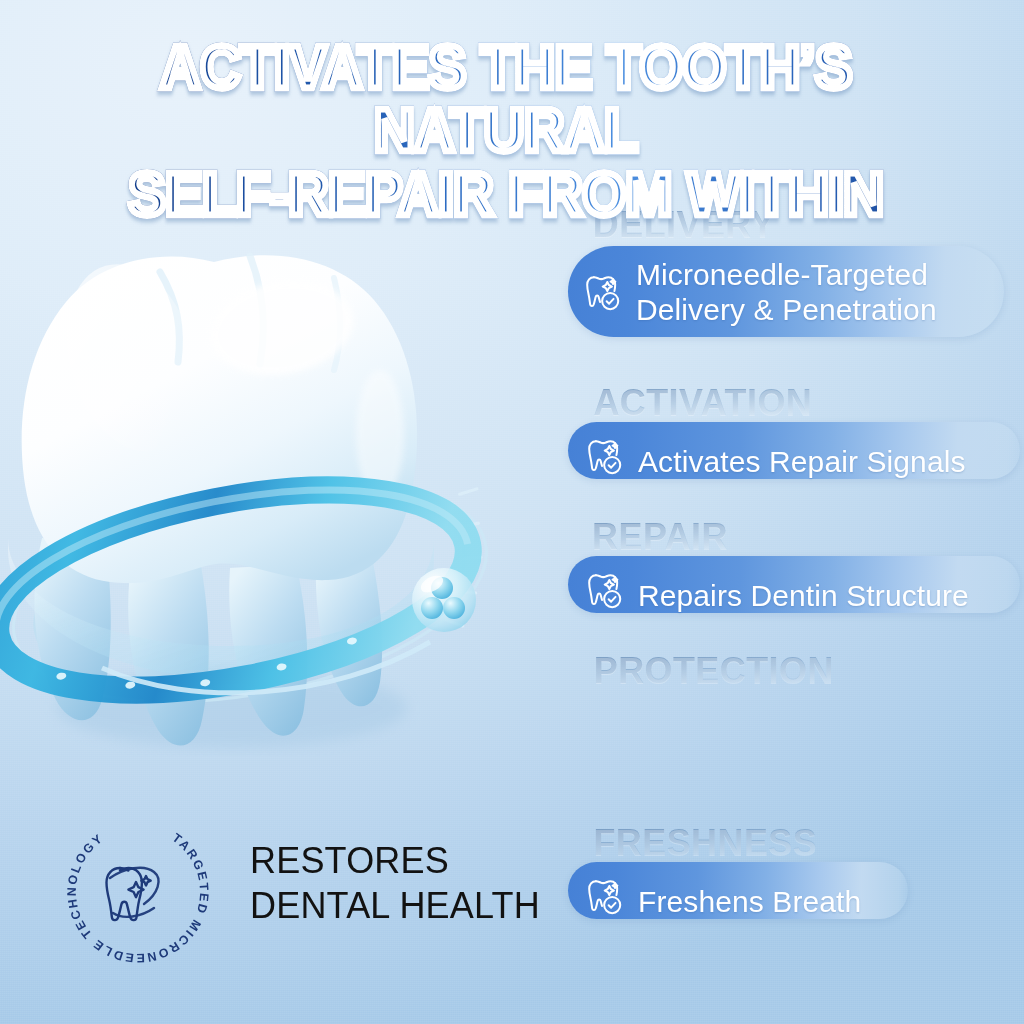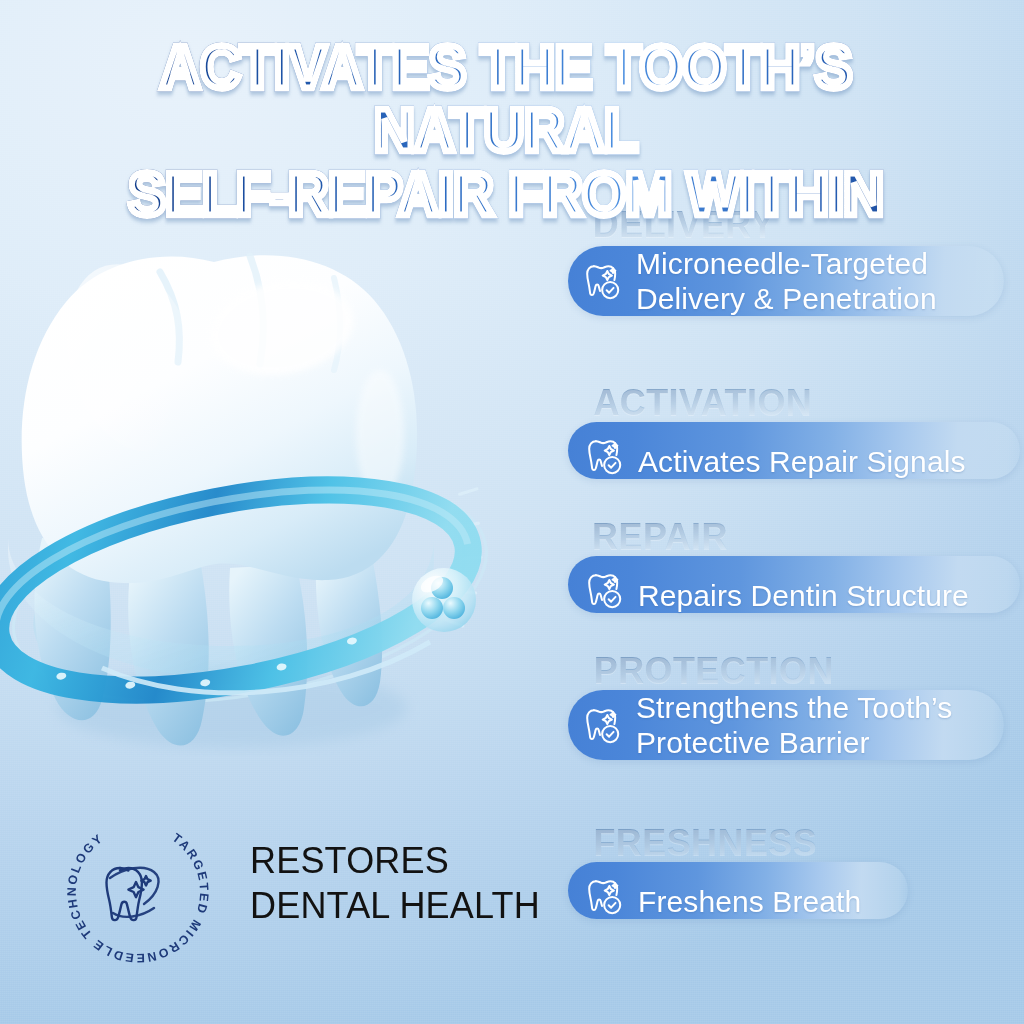--- a/index.html
+++ b/index.html
@@ -69,21 +69,21 @@
     box-sizing:border-box;
   }
   .pill .ic{flex:0 0 auto;width:46px;height:46px;margin-left:14px;display:block;}
   .pill .tx{
     color:#ffffff;font-weight:400;
     letter-spacing:.1px;
     text-shadow:0 1px 2px rgba(50,95,155,.28);
   }
   .pill.one-line{height:57px;align-items:flex-end;}
   .pill.one-line .tx{font-size:30px;line-height:34px;white-space:nowrap;}
-  .pill.two-line{height:70px;}
+  .pill.two-line{height:91px;}
   .pill.two-line .tx{font-size:30px;line-height:35px;}
   .pill.two-line .ic{margin-left:12px;}
 
   
   #badge{position:absolute;left:58px;top:812px;width:160px;height:160px;z-index:11;}
   #caption{
     position:absolute;left:222px;top:838px;z-index:11;
     color:#121212;font-size:36px;line-height:45px;font-weight:400;letter-spacing:.2px;margin-left:28px;
   }
   #caption span{display:block;}
@@ -293,36 +293,20 @@
             <circle cx="31.5" cy="33.5" r="8.4"></circle>
             <path d="M27.8 33.6l2.6 2.6 4.6-5"></path>
           </g>
         </svg>
         <div class="tx">Repairs Dentin Structure</div>
       </div>
     </div>
 
     <div class="row" style="height:172px;">
       <div class="ghost">PROTECTION</div>
-      <div class="pill two-line" style="top:38px;width:436px;">
-        <svg class="ic" viewBox="0 0 48 48">
-          <g fill="none" stroke="#ffffff" stroke-width="2.1" stroke-linecap="round" stroke-linejoin="round">
-            <path d="M14.5 8.5c-4.2 0-7 3.3-7 8 0 4 .6 6.6 1.5 10.4.8 3.4 1.2 7.2 1.6 10 .3 2.1 2.9 2.4 3.6.4.8-2.3 1.4-5.4 2.1-8.1.5-1.9 2.7-1.9 3.2 0 .5 1.9.9 3.7 1.4 5.2"></path>
-            <path d="M14.5 8.5c2 0 3.4.8 5 1.5 1.6.7 3.4.8 5.2 0 1.6-.7 3-1.5 5-1.5 4.2 0 7 3.3 7 8 0 2.5-.3 4.5-.8 6.6"></path>
-            <path d="M28.5 13.5l1.6 3.2 3.2 1.6-3.2 1.6-1.6 3.2-1.6-3.2-3.2-1.6 3.2-1.6z"></path>
-            <path d="M34.4 10.6l.8 1.7 1.7.8-1.7.8-.8 1.7-.8-1.7-1.7-.8 1.7-.8z"></path>
-            <circle cx="31.5" cy="33.5" r="8.4"></circle>
-            <path d="M27.8 33.6l2.6 2.6 4.6-5"></path>
-          </g>
-        </svg>
-        <div class="tx">
-          <div>Strengthens the Tooth’s</div>
-          <div>Protective Barrier</div>
-        </div>
-      </div>
     </div>
 
 
     <div class="row" style="height:134px;">
       <div class="ghost">FRESHNESS</div>
       <div class="pill one-line" style="top:38px;width:340px;">
         <svg class="ic" viewBox="0 0 48 48">
           <g fill="none" stroke="#ffffff" stroke-width="2.1" stroke-linecap="round" stroke-linejoin="round">
             <path d="M14.5 8.5c-4.2 0-7 3.3-7 8 0 4 .6 6.6 1.5 10.4.8 3.4 1.2 7.2 1.6 10 .3 2.1 2.9 2.4 3.6.4.8-2.3 1.4-5.4 2.1-8.1.5-1.9 2.7-1.9 3.2 0 .5 1.9.9 3.7 1.4 5.2"></path>
             <path d="M14.5 8.5c2 0 3.4.8 5 1.5 1.6.7 3.4.8 5.2 0 1.6-.7 3-1.5 5-1.5 4.2 0 7 3.3 7 8 0 2.5-.3 4.5-.8 6.6"></path>

